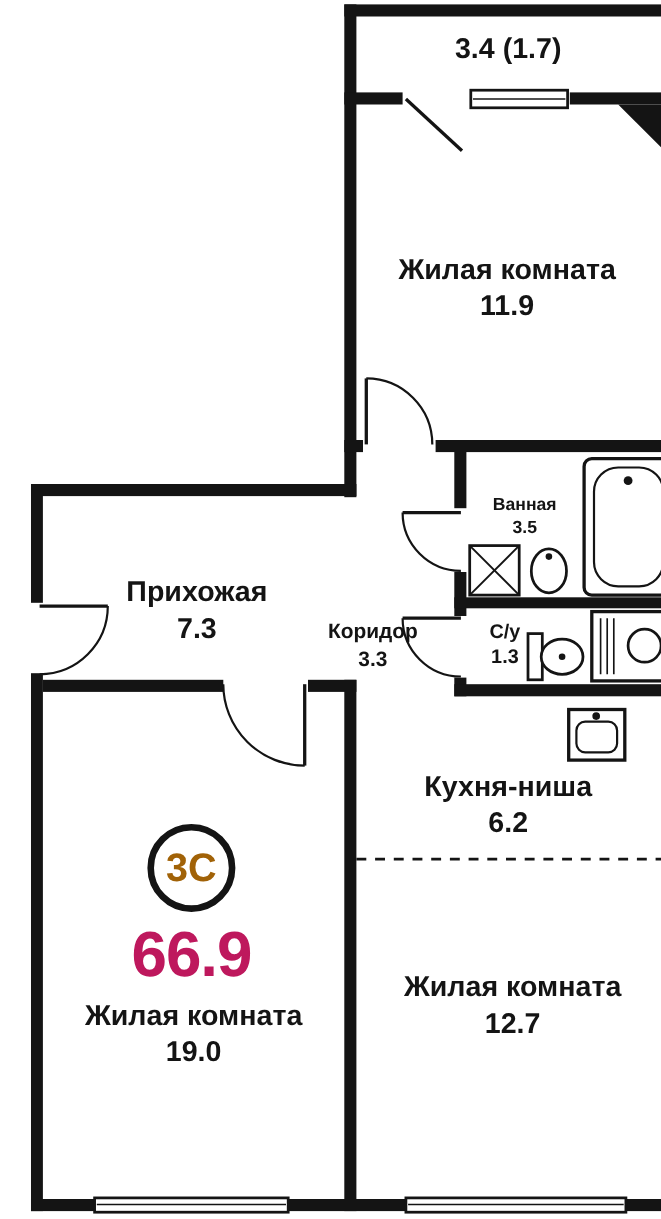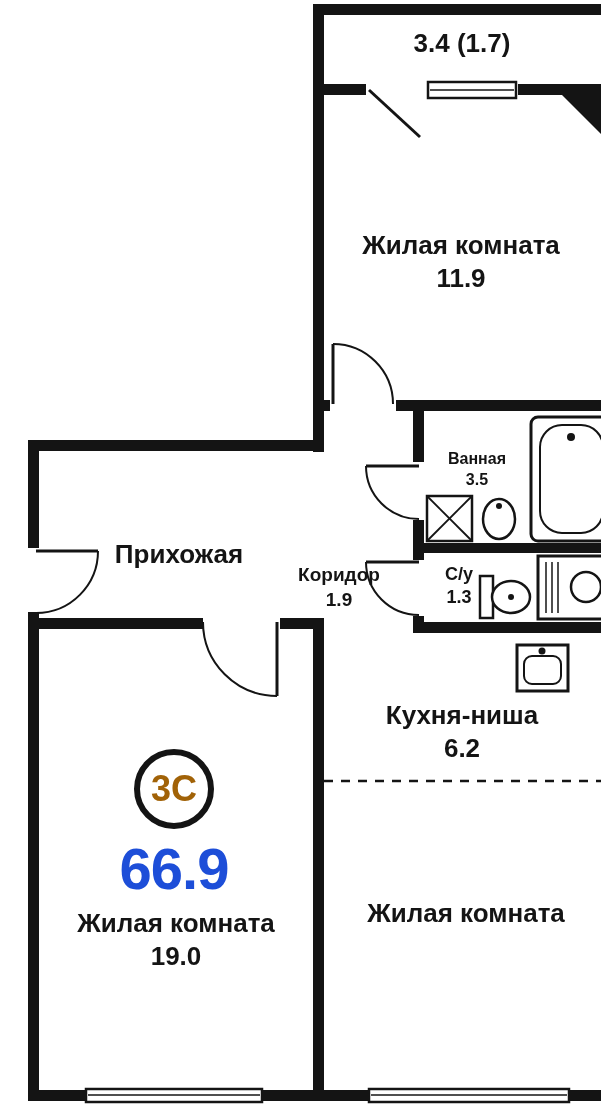--- a/index.html
+++ b/index.html
@@ -11,21 +11,21 @@
   .line{display:block;}
   .fs26{font-size:26px;line-height:1.28;}
   .fs20{font-size:16px;line-height:1.3;}
   .fs19{font-size:19px;line-height:1.3;}
   .fs18{font-size:18px;line-height:1.3;}
   .badge{position:absolute;left:146px;top:789px;transform:translate(-50%,-50%);
          width:68px;height:68px;border:6px solid #141414;border-radius:50%;
          display:flex;align-items:center;justify-content:center;
          font-size:36px;font-weight:bold;color:#a16207;}
   .total{position:absolute;left:146px;top:868px;transform:translate(-50%,-50%);
-         font-size:58px;font-weight:bold;letter-spacing:-1px;color:#1d4ed8;}
+         font-size:58px;font-weight:bold;letter-spacing:-1px;color:#be185d;}
 </style>
 </head>
 <body>
 
 <div class="plan">
 
   <svg width="601" height="1108" viewBox="0 0 601 1108">
 
     <g fill="#141414">
 
@@ -151,39 +151,41 @@
     <span class="line">11.9</span>
   </div>
 
   <div class="lbl fs20" style="left:449px;top:470px">
     <span class="line">Ванная</span>
     <span class="line">3.5</span>
   </div>
 
   <div class="lbl fs26" style="left:151px;top:555px">
     <span class="line">Прихожая</span>
+    <span class="line">7.3</span>
   </div>
 
   <div class="lbl fs19" style="left:311px;top:588px">
     <span class="line">Коридор</span>
-    <span class="line">1.9</span>
+    <span class="line">3.3</span>
   </div>
 
   <div class="lbl fs18" style="left:431px;top:586px">
     <span class="line">С/у</span>
     <span class="line">1.3</span>
   </div>
 
   <div class="lbl fs26" style="left:434px;top:732px">
     <span class="line">Кухня-ниша</span>
     <span class="line">6.2</span>
   </div>
 
   <div class="lbl fs26" style="left:438px;top:914px">
     <span class="line">Жилая комната</span>
+    <span class="line">12.7</span>
   </div>
 
   <div class="lbl fs26" style="left:148px;top:940px">
     <span class="line">Жилая комната</span>
     <span class="line">19.0</span>
   </div>
 
   <div class="badge">3С</div>
 
   <div class="total">66.9</div>

